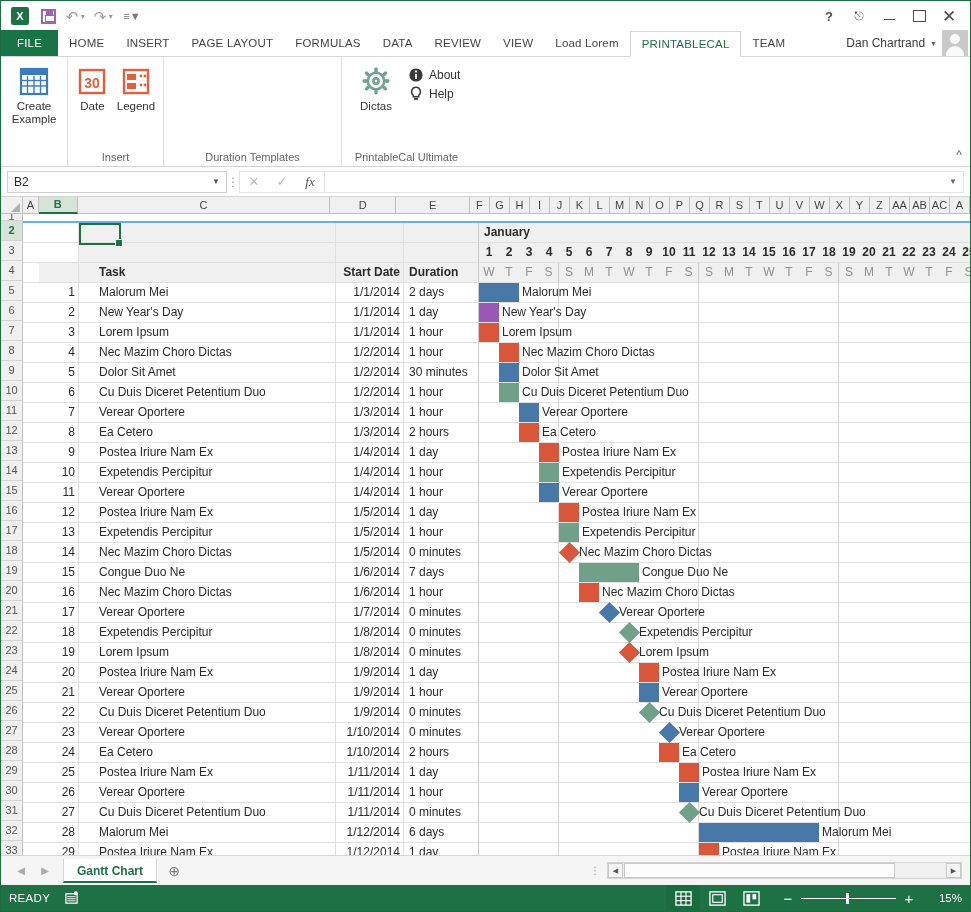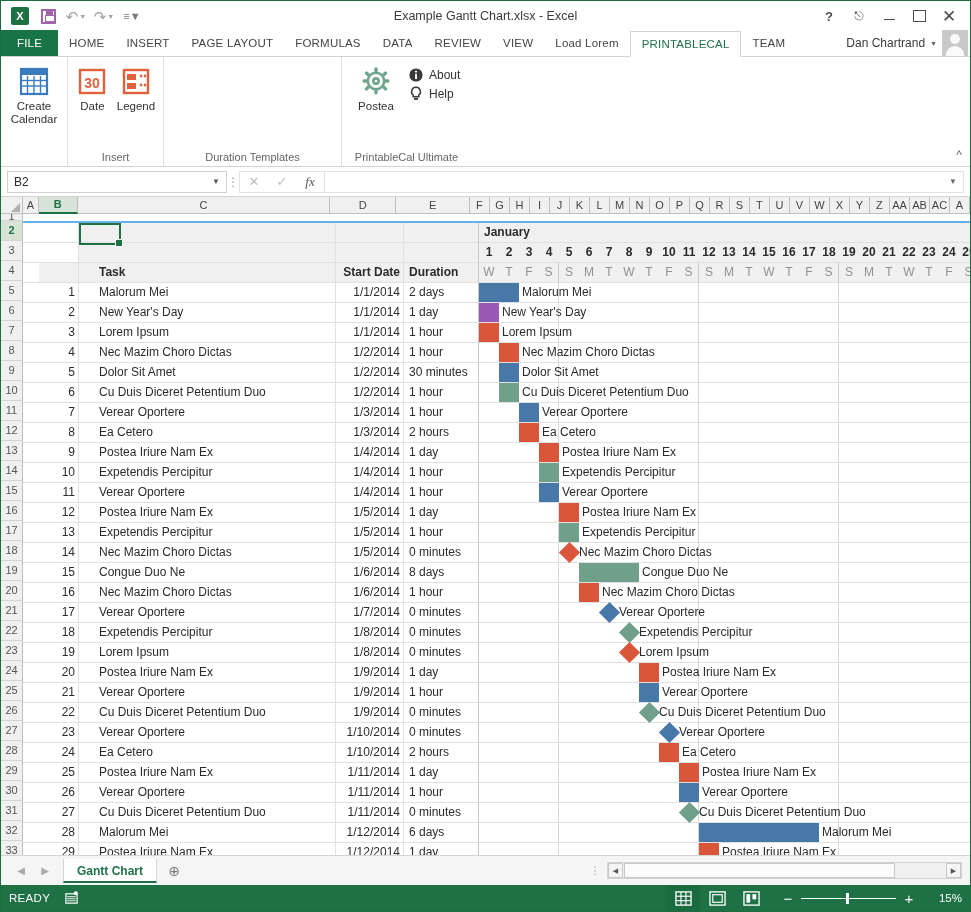--- a/index.html
+++ b/index.html
@@ -256,21 +256,20 @@
           <span class="caret-sm">▼</span>
         </div>
       <div class="qat-btn">
           <span class="arrow-ico">↷</span>
           <span class="caret-sm">▼</span>
         </div>
       <div class="qat-btn">
           <span class="qat-more">≡▼</span>
         </div>
     </div>
-    <div class="title-text">Example Gantt Chart.xlsx - Excel</div>
     <div class="win-controls">
       <div class="win-btn help">?</div>
       <div class="win-btn ribbon-opts">⎋</div>
       <div class="win-btn minimize"></div>
       <div class="win-btn">
           <span class="maximize"></span>
         </div>
       <div class="win-btn closex">✕</div>
     </div>
   </div>
@@ -306,21 +305,21 @@
               <g stroke="#3a7bbf" stroke-width="1.4">
                 <line x1="9.5" y1="11" x2="9.5" y2="28"></line>
                   <line x1="16" y1="11" x2="16" y2="28"></line>
                   <line x1="22.5" y1="11" x2="22.5" y2="28"></line>
                 <line x1="4" y1="15.5" x2="28" y2="15.5"></line>
                   <line x1="4" y1="21" x2="28" y2="21"></line>
               </g>
             </svg>
           </span>
           <span class="lbl">Create</span>
-          <span>Calendar</span>
+          <span>Example</span>
         </div>
       </div>
       <div class="rgroup-label"></div>
     </div>
 
     <div class="rgroup" style="width:96px">
       <div class="rgroup-body" style="justify-content:center">
         <div class="big-btn" style="width:42px">
           <span>
             <svg class="ic" viewBox="0 0 32 32">
@@ -368,21 +367,21 @@
                 <rect x="14.3" y="24.4" width="3.4" height="5" rx="1.3"></rect>
                 <rect x="2.6" y="14.3" width="5" height="3.4" rx="1.3"></rect>
                 <rect x="24.4" y="14.3" width="5" height="3.4" rx="1.3"></rect>
                 <rect x="5.4" y="6.2" width="3.4" height="5" rx="1.3" transform="rotate(-45 7.1 8.7)"></rect>
                 <rect x="23.2" y="6.2" width="3.4" height="5" rx="1.3" transform="rotate(45 24.9 8.7)"></rect>
                 <rect x="5.4" y="20.8" width="3.4" height="5" rx="1.3" transform="rotate(45 7.1 23.3)"></rect>
                 <rect x="23.2" y="20.8" width="3.4" height="5" rx="1.3" transform="rotate(-45 24.9 23.3)"></rect>
               </g>
             </svg>
           </span>
-          <span class="lbl">Postea</span>
+          <span class="lbl">Dictas</span>
         </div>
         <div class="small-stack">
           <div class="small-btn">
             <span>
               <svg class="ic-sm" viewBox="0 0 16 16">
                 <circle cx="8" cy="8" r="6.6" fill="#3a3a3a"></circle>
                 <circle cx="8" cy="4.6" r="1.1" fill="#fff"></circle>
                 <rect x="7" y="6.8" width="2" height="5.2" fill="#fff"></rect>
               </svg>
             </span>
@@ -1085,21 +1084,21 @@
                 <div style="position: absolute; left: 480px; top: 0px; width: 20px; height: 19px; border-right: 1px solid rgb(216, 216, 216);"></div>
                 <div class="dia" style="left: 83px; background: rgb(217, 86, 59);"></div>
                 <div class="bartext" style="left: 100px;">Nec Mazim Choro Dictas</div>
               </div>
             </div>
             <div class="cell-row">
               <div class="cell " style="width: 16px;;border-right:none"></div>
               <div class="cell tright" style="width: 40px;">15</div>
               <div class="cell " style="width: 257px;;padding-left:20px">Congue Duo Ne</div>
               <div class="cell tright" style="width: 68px;">1/6/2014</div>
-              <div class="cell " style="width: 75px;;border-right:1px solid #c8c8c8;padding-left:5px">8 days</div>
+              <div class="cell " style="width: 75px;;border-right:1px solid #c8c8c8;padding-left:5px">7 days</div>
               <div class="gantt-area" style="width: 501px; height: 20px; position: relative; border-bottom: 1px solid rgb(224, 224, 224);">
                 <div style="position: absolute; left: 0px; top: 0px; width: 20px; height: 19px;"></div>
                 <div style="position: absolute; left: 20px; top: 0px; width: 20px; height: 19px;"></div>
                 <div style="position: absolute; left: 40px; top: 0px; width: 20px; height: 19px;"></div>
                 <div style="position: absolute; left: 60px; top: 0px; width: 20px; height: 19px; border-right: 1px solid rgb(216, 216, 216);"></div>
                 <div style="position: absolute; left: 80px; top: 0px; width: 20px; height: 19px;"></div>
                 <div style="position: absolute; left: 100px; top: 0px; width: 20px; height: 19px;"></div>
                 <div style="position: absolute; left: 120px; top: 0px; width: 20px; height: 19px;"></div>
                 <div style="position: absolute; left: 140px; top: 0px; width: 20px; height: 19px;"></div>
                 <div style="position: absolute; left: 160px; top: 0px; width: 20px; height: 19px;"></div>

